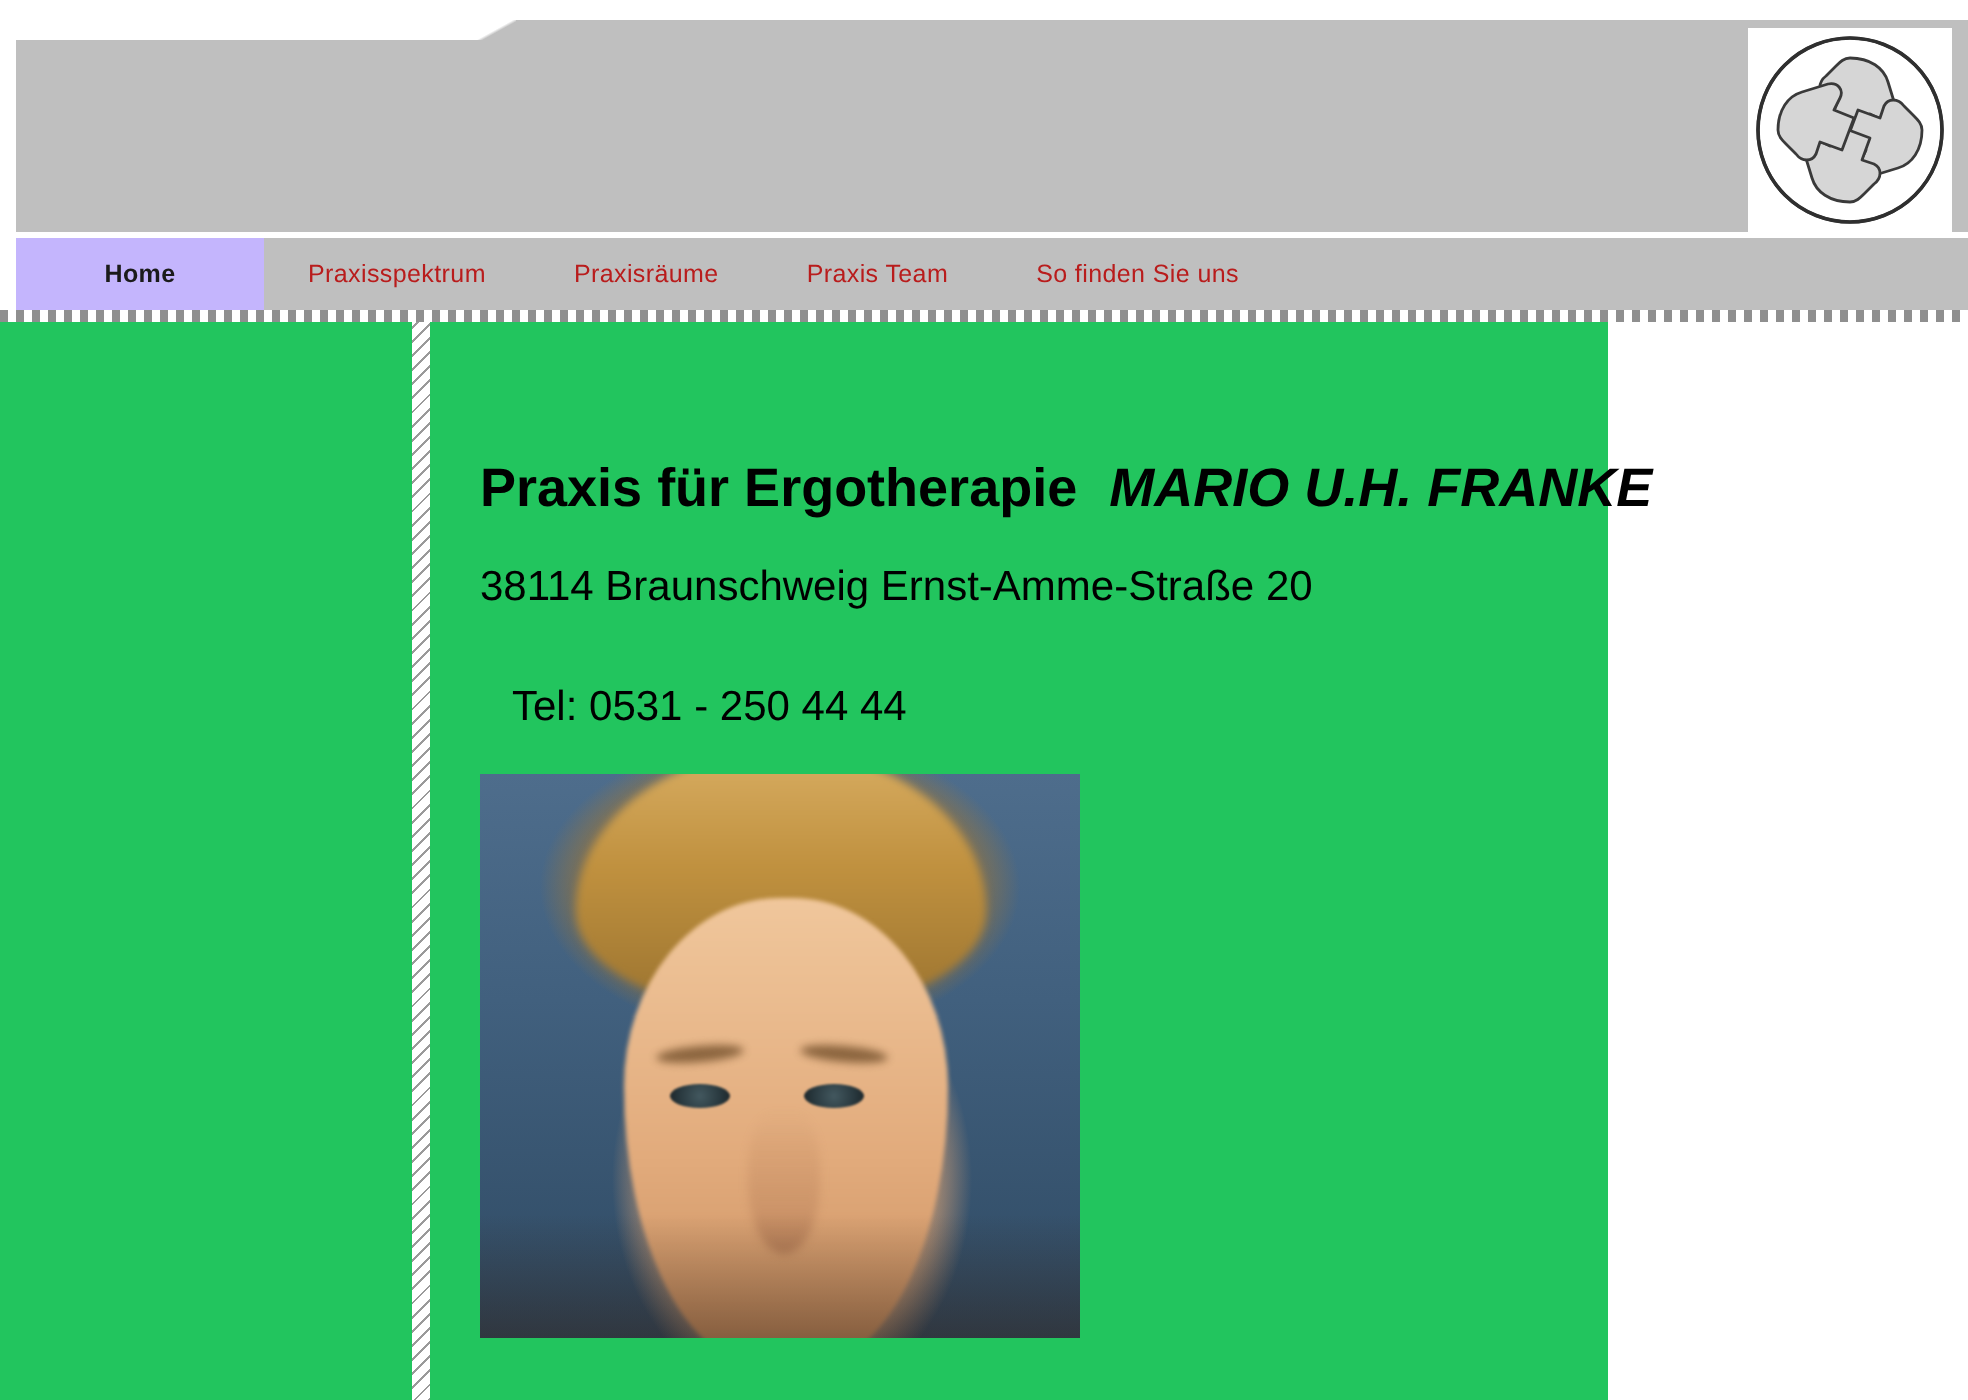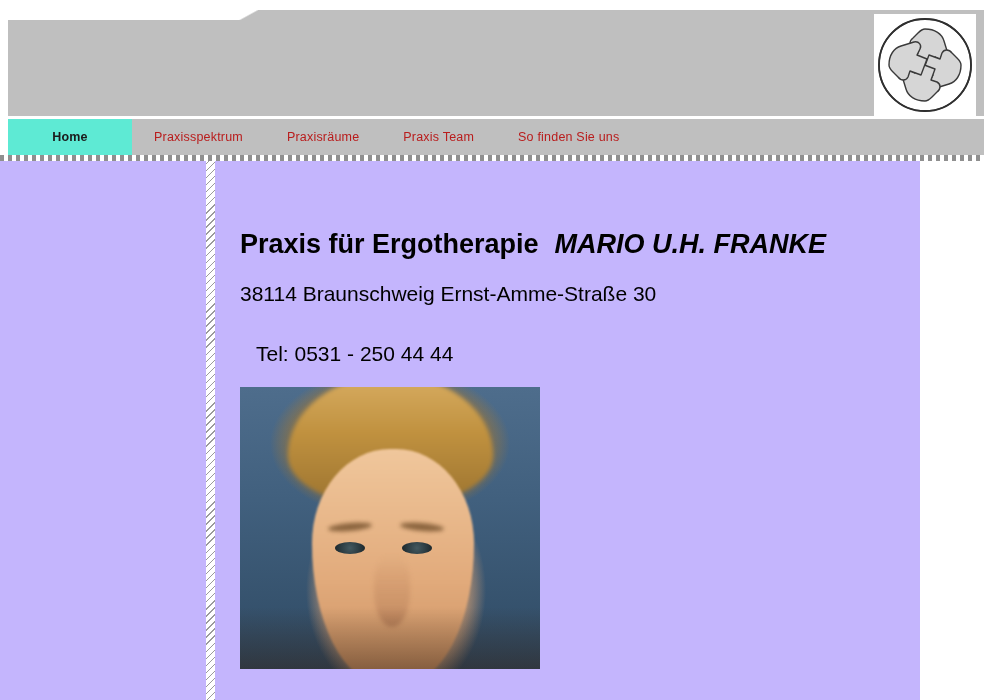--- a/index.html
+++ b/index.html
@@ -101,21 +101,21 @@
     align-items: center;
     justify-content: center;
     font-size: 12.5px;
     color: #b91c1c;
     padding: 0 22px;
     white-space: nowrap;
     cursor: pointer;
     letter-spacing: 0.2px;
   }
   .nav-item.active {
-    background: #5eead4;
+    background: #c4b5fd;
     font-weight: bold;
     color: #1b1b1b;
     min-width: 124px;
   }
 
   
   .dashed-rule {
     position: absolute;
     left: 0;
     top: 155px;
@@ -128,23 +128,23 @@
       #ffffff 4px,
       #ffffff 8px
     );
   }
 
   
   #content {
     position: absolute;
     left: 0;
     top: 161px;
-    width: 920px;
+    width: 804px;
     height: 539px;
-    background: #c4b5fd;
+    background: #22c55e;
   }
 
   
   .hatch-divider {
     position: absolute;
     left: 206px;
     top: 0;
     width: 9px;
     height: 539px;
     background: repeating-linear-gradient(
@@ -315,21 +315,21 @@
   <div class="dashed-rule"></div>
 
   <div id="content">
     <div class="hatch-divider"></div>
 
     <div class="content-body">
       <h1 class="title-line">
         <span class="title-regular">Praxis für Ergotherapie</span><span class="title-italic">MARIO U.H. FRANKE</span>
       </h1>
 
-      <p class="address">38114 Braunschweig  Ernst-Amme-Straße 30</p>
+      <p class="address">38114 Braunschweig  Ernst-Amme-Straße 20</p>
       <p class="phone">Tel: 0531 - 250 44 44</p>
 
       <div class="photo-wrap">
         <div class="photo">
           <div class="photo-hair"></div>
           <div class="photo-face"></div>
           <div class="photo-brow-l"></div>
           <div class="photo-brow-r"></div>
           <div class="photo-eye-l"></div>
           <div class="photo-eye-r"></div>

